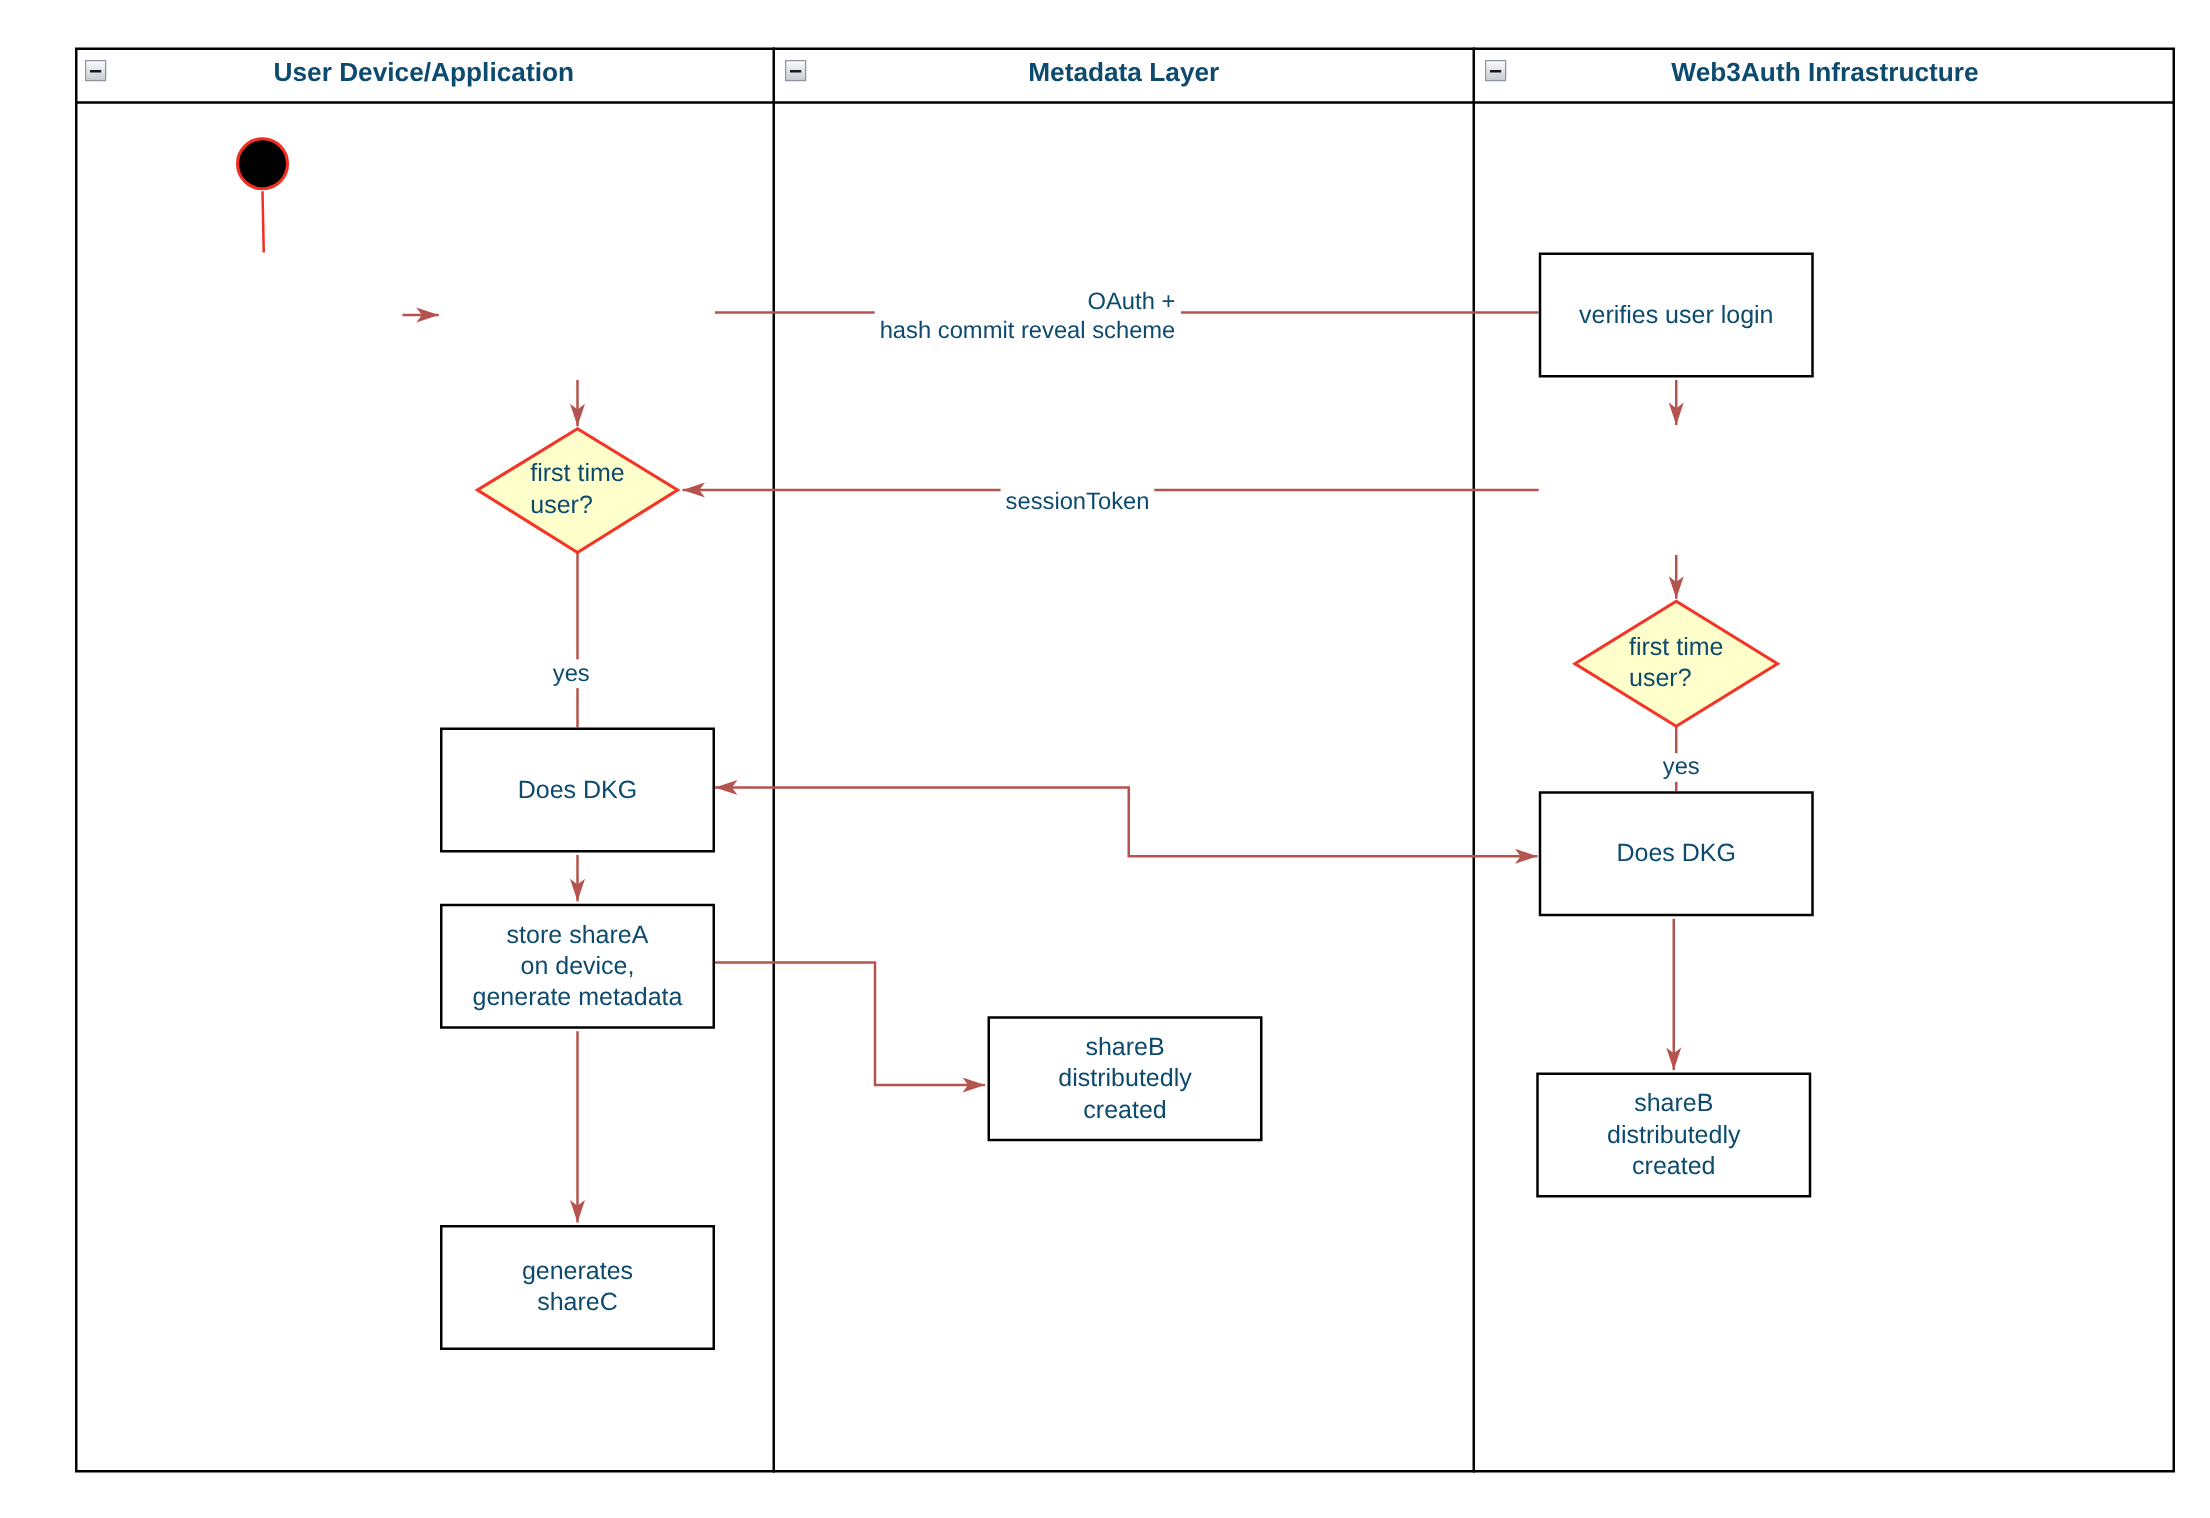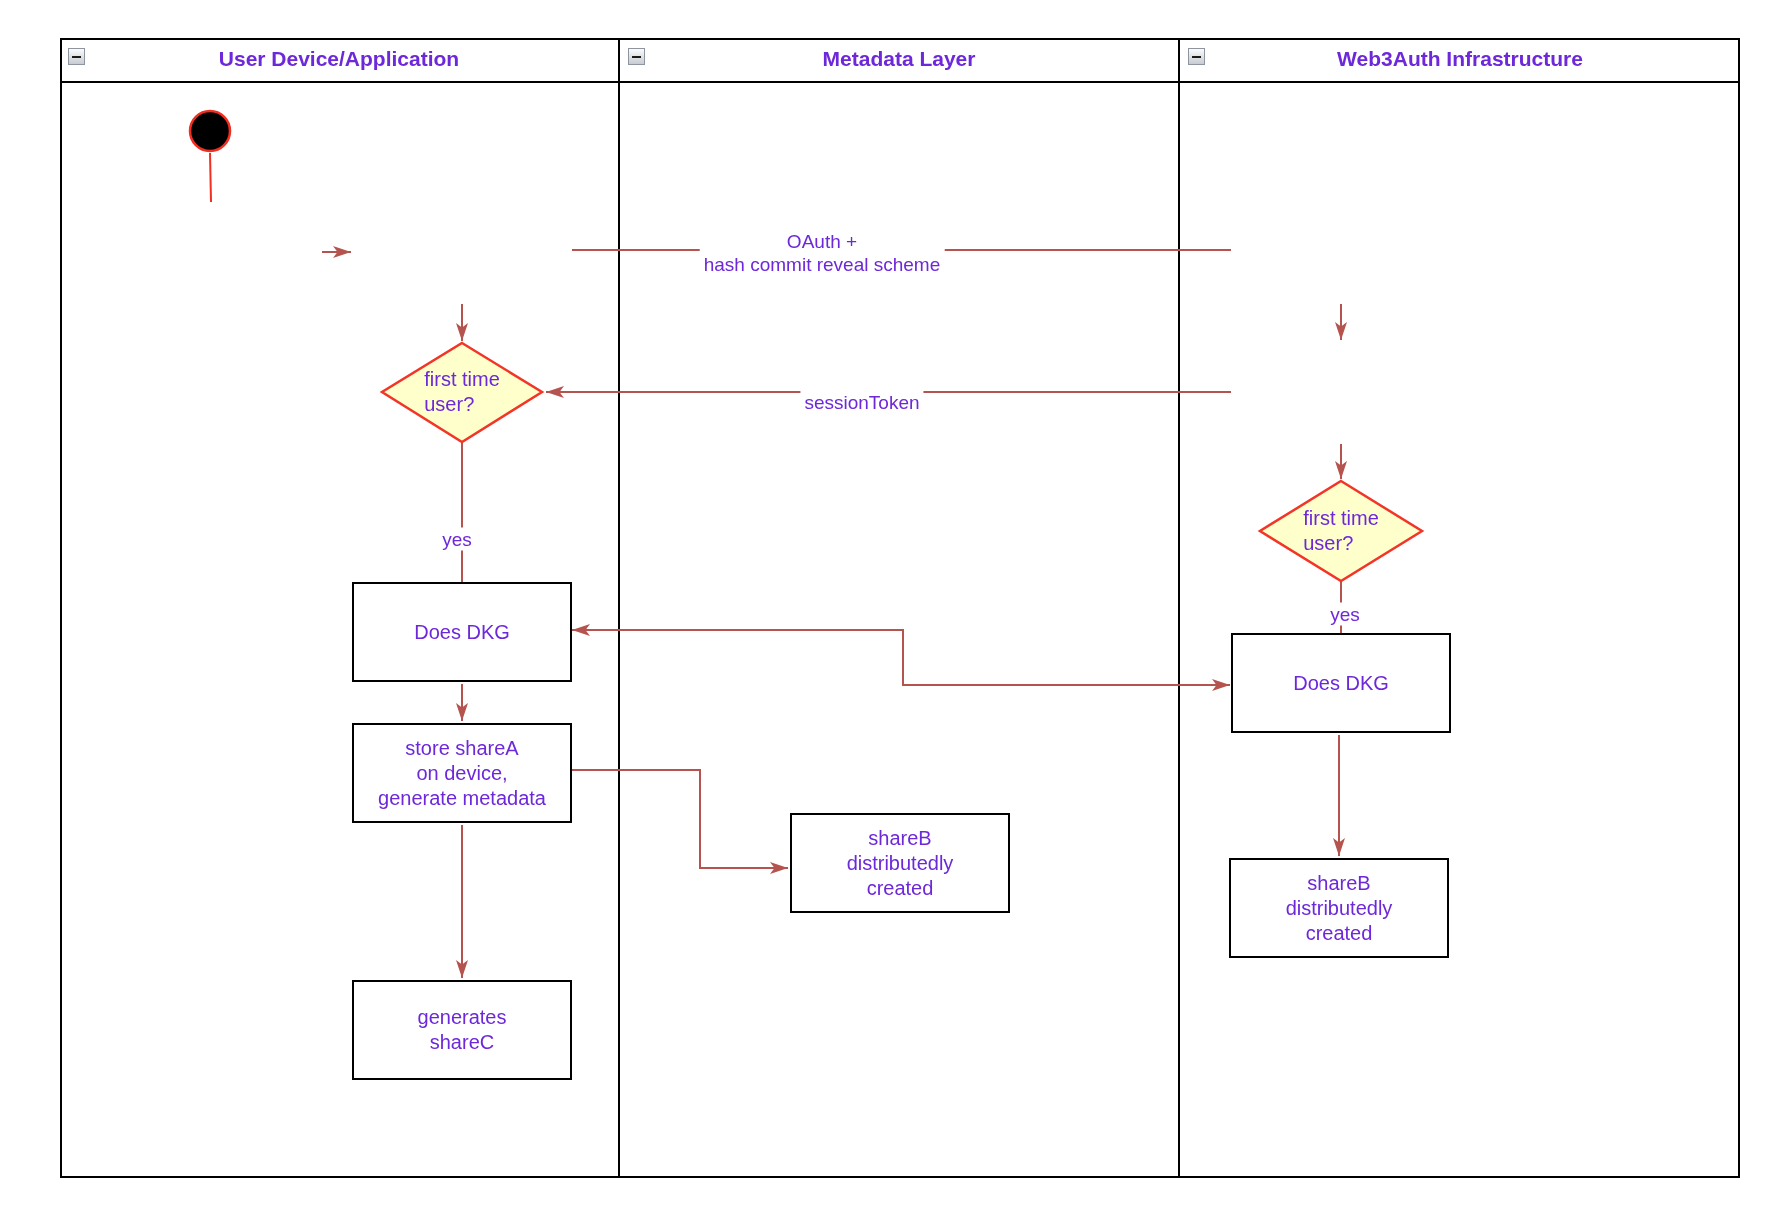--- a/index.html
+++ b/index.html
@@ -5,21 +5,21 @@
   :root{
     --c-connector:#B5544E;
     --c-start:#F22E20;
     --c-decision_fill:#FFFFCC;
     --c-decision_border:#F23527;
     --c-node_border:#000000;
     --c-lane_border:#000000;
   }
   html,body{margin:0;padding:0;background:#ffffff;}
   #canvas{position:relative;width:1768px;height:1214px;background:#ffffff;
-          font-family:"Liberation Sans", sans-serif;color:#6d28d9;overflow:hidden;}
+          font-family:"Liberation Sans", sans-serif;color:#0c4a6e;overflow:hidden;}
 
   
   .frame{position:absolute;left:60px;top:38px;width:1680px;height:1140px;
          border:2px solid var(--c-lane_border);box-sizing:border-box;}
   .vdiv{position:absolute;top:38px;width:2px;height:1140px;background:var(--c-lane_border);}
   .hsep{position:absolute;left:60px;top:81px;width:1680px;height:2px;background:var(--c-lane_border);}
   .lane-title{position:absolute;top:47px;transform:translateX(-50%);
               font-size:21px;font-weight:bold;white-space:nowrap;}
   .collapse-btn{position:absolute;width:17px;height:17px;box-sizing:border-box;
                 border:1px solid #8e959e;background:linear-gradient(#fbfbfc,#c7cbd1);
@@ -33,21 +33,21 @@
   .w220{width:220px;height:100px;}
 
   
   #edges{position:absolute;left:0;top:0;width:1768px;height:1214px;}
   .edge{stroke:var(--c-connector);stroke-width:2;fill:none;}
   .startline{stroke:var(--c-start);stroke-width:2;fill:none;}
   .diamond{fill:var(--c-decision_fill);stroke:var(--c-decision_border);stroke-width:2.5;}
   .diamond-label{position:absolute;transform:translate(-50%,-50%);
                  font-size:20px;line-height:25px;white-space:pre-line;}
   .edge-label{position:absolute;transform:translate(-50%,-50%);background:#fff;
-              padding:0 4px;text-align:center;font-size:19px;line-height:23px;white-space:pre-line;}
+              padding:0 4px;text-align:right;font-size:19px;line-height:23px;white-space:pre-line;}
 </style>
 </head>
 <body>
 
 <div id="canvas">
 
   <div class="frame"></div>
   <div class="vdiv" style="left:618px"></div>
   <div class="vdiv" style="left:1178px"></div>
   <div class="hsep"></div>
@@ -100,20 +100,21 @@
   <div class="node w220" style="left:352px;top:980px">generates
 shareC</div>
   <div class="node w220" style="left:352px;top:723px">store shareA
 on device,
 generate metadata</div>
 
   <div class="node w220" style="left:790px;top:813px">shareB
 distributedly
 created</div>
 
+  <div class="node w220" style="left:1231px;top:202px">verifies user login</div>
   <div class="node w220" style="left:1231px;top:633px">Does DKG</div>
   <div class="node w220" style="left:1229px;top:858px">shareB
 distributedly
 created</div>
 
   <div class="diamond-label" style="left:462px;top:392px">first time
 user?</div>
   <div class="diamond-label" style="left:1341px;top:531px">first time
 user?</div>
 

